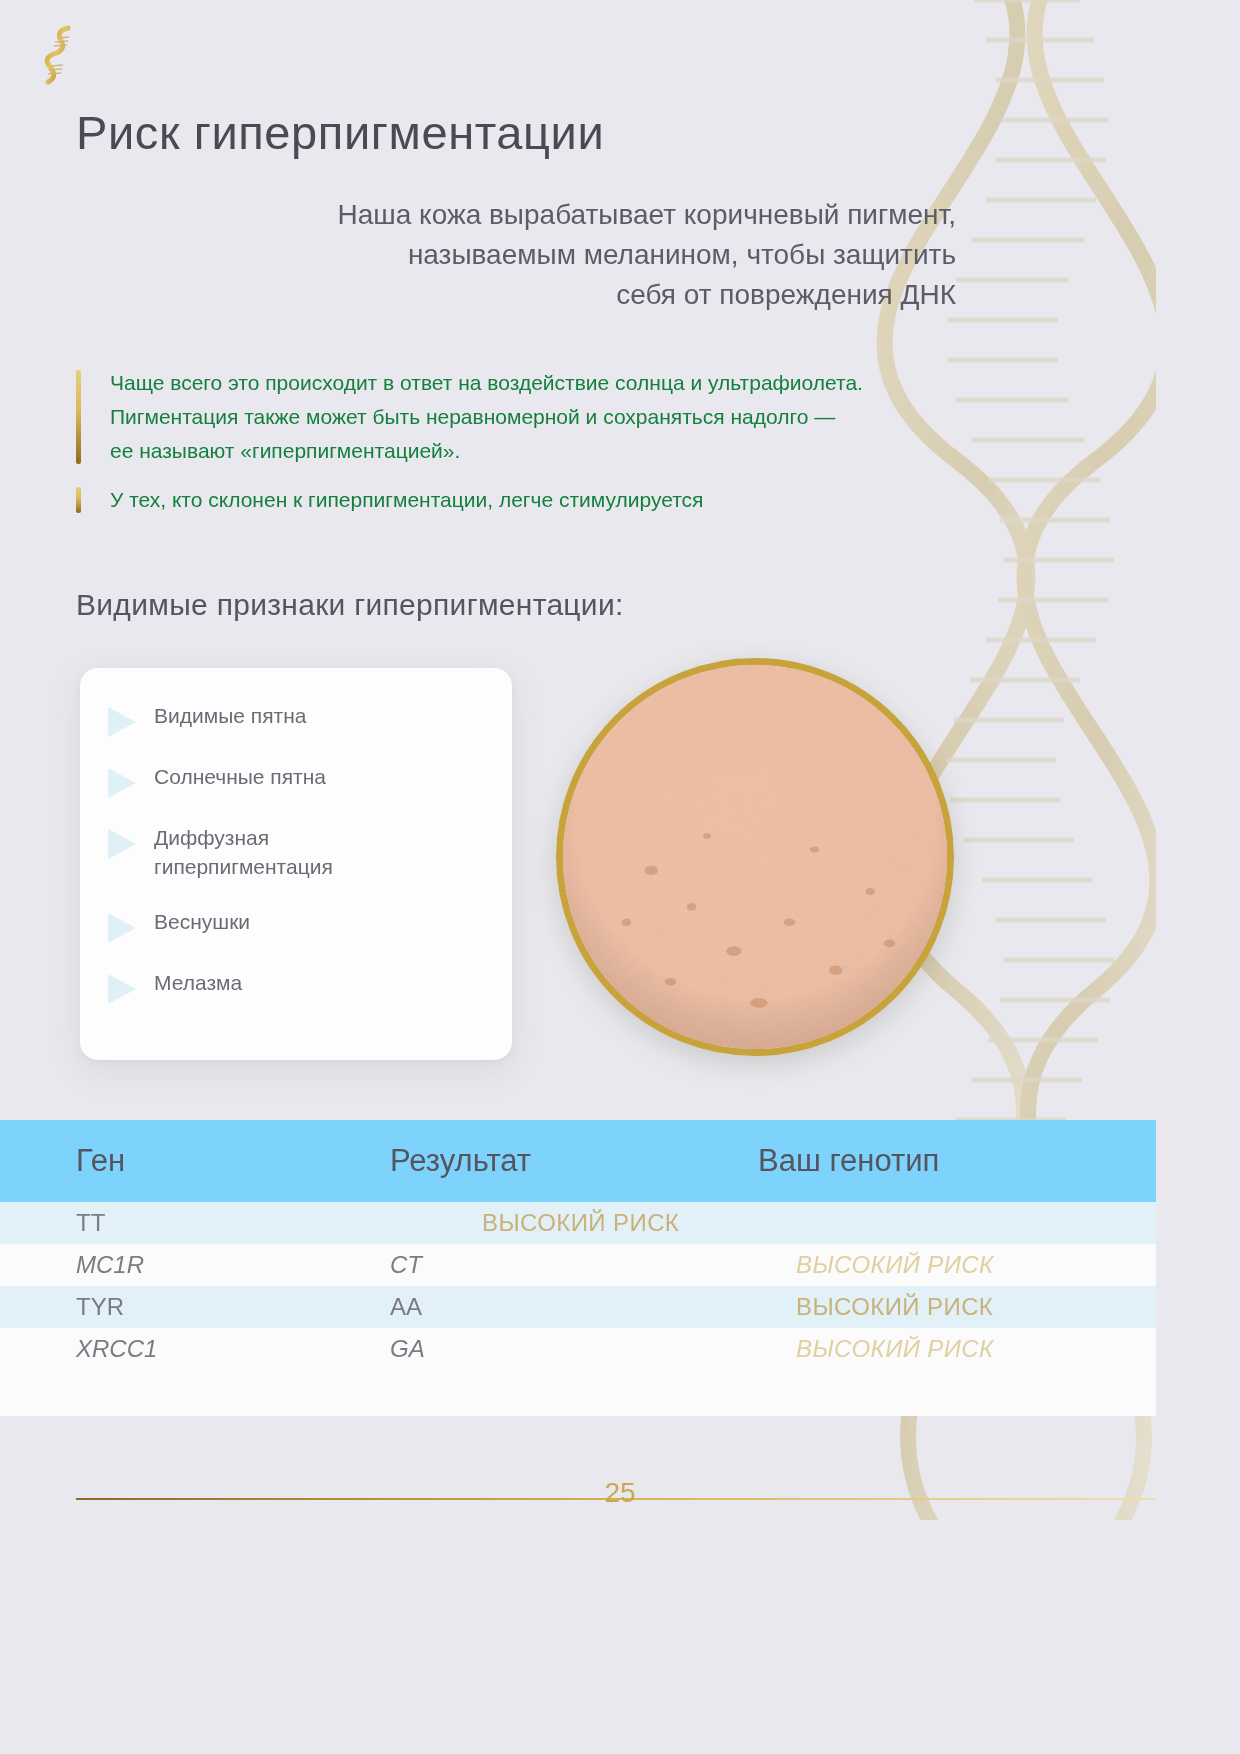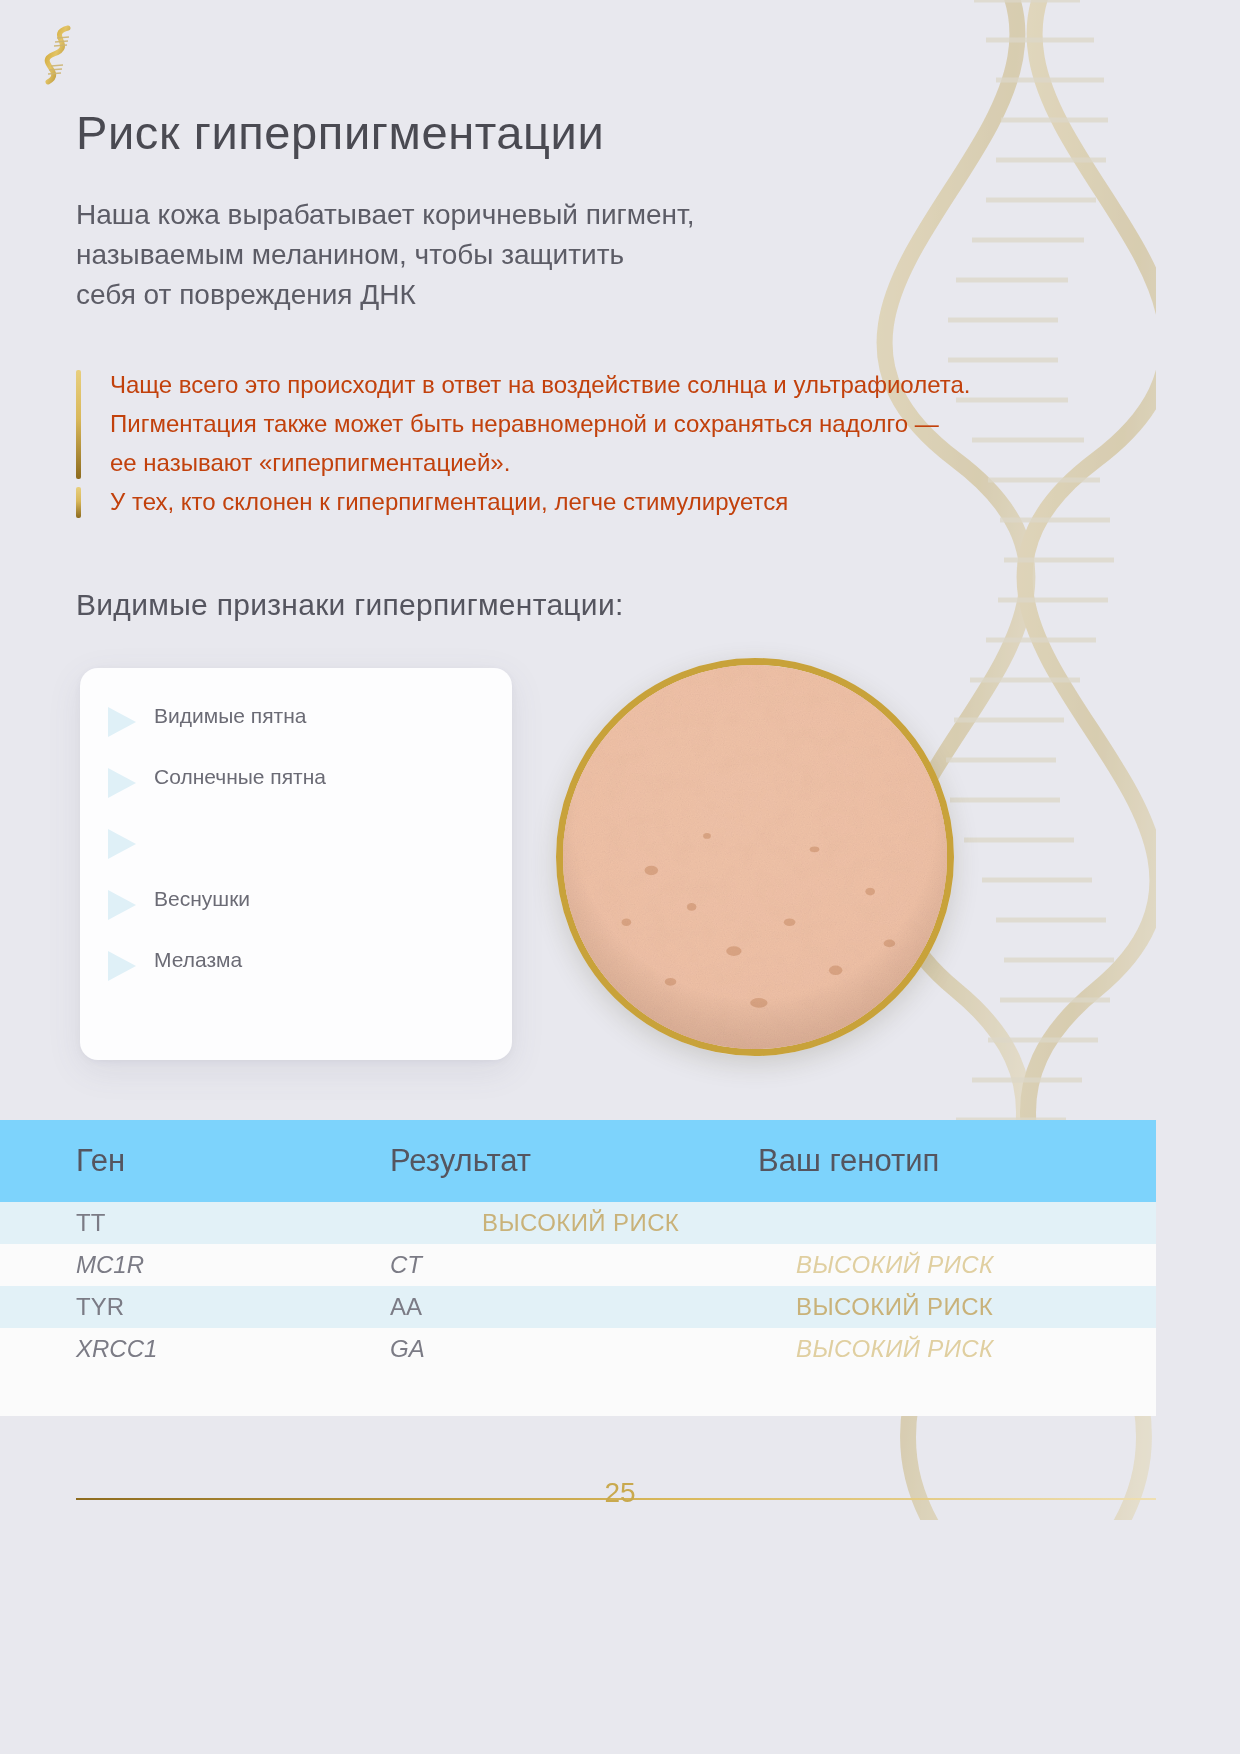--- a/index.html
+++ b/index.html
@@ -52,42 +52,42 @@
 
   .lede {
     position:absolute;
     left:76px; top:195px;
     width:880px;
     font-size:28px;
     font-weight:300;
     line-height:1.42;
     color:#5c5c66;
   }
-  .lede div { white-space:nowrap; }
+  .lede div { white-space:nowrap;text-align:right; }
 
   
   .quote {
     position:absolute;
     left:76px;
     padding-left:34px;
     width:940px;
   }
   .quote::before {
     content:"";
     position:absolute;
     left:0; top:4px; bottom:4px;
     width:5px;
     border-radius:2px;
     background:linear-gradient(180deg,#e8cf7e 0%,#d9b85a 45%,#8d6b1e 100%);
   }
   .quote p {
-    font-size:24px;
+    font-size:21px;
     font-weight:300;
     line-height:1.62;
-    color:#c2410c;
+    color:#15803d;
     white-space:nowrap;
   }
   .quote-1 { top:366px; }
   .quote-2 { top:483px; }
 
   
   .subtitle {
     position:absolute;
     left:76px; top:588px;
     font-size:30px;
@@ -299,20 +299,22 @@
     <div class="sign-row">
       <span class="tri"></span>
       <span class="sign-label">Видимые пятна</span>
     </div>
     <div class="sign-row">
       <span class="tri"></span>
       <span class="sign-label">Солнечные пятна</span>
     </div>
     <div class="sign-row">
       <span class="tri"></span>
+      <span class="sign-label" style="white-space:pre-line">Диффузная
+гиперпигментация</span>
     </div>
     <div class="sign-row">
       <span class="tri"></span>
       <span class="sign-label">Веснушки</span>
     </div>
     <div class="sign-row">
       <span class="tri"></span>
       <span class="sign-label">Мелазма</span>
     </div>
   </div>

